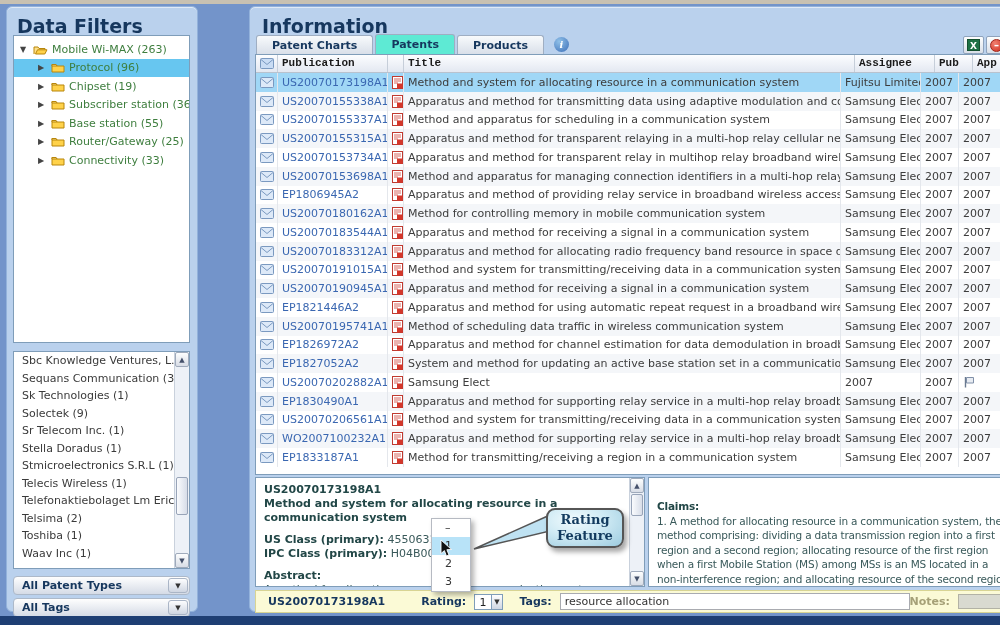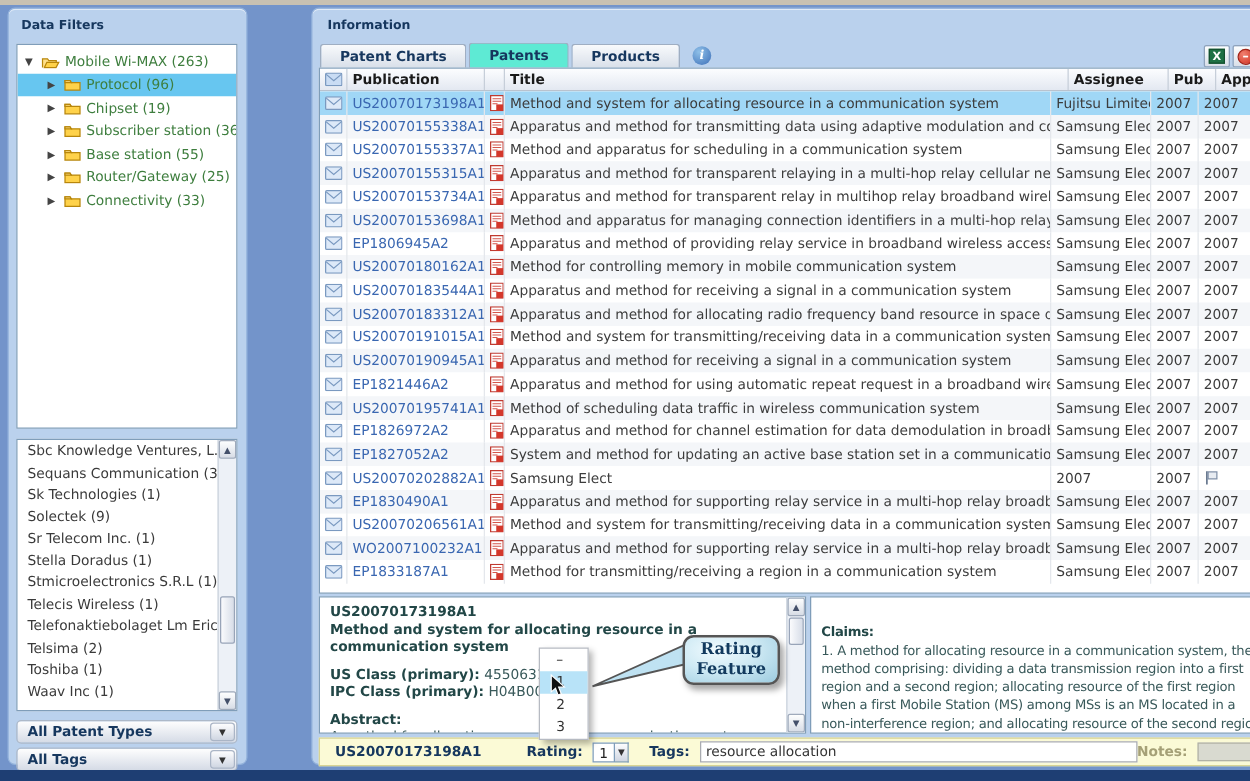--- a/index.html
+++ b/index.html
@@ -10,21 +10,21 @@
     font-family:"DejaVu Sans", sans-serif; font-size:11px; color:#333;
   }
   .topstrip { position:absolute; left:0; top:0; width:1000px; height:4px; background:#C8C1B2; }
   .botstrip { position:absolute; left:0; top:616px; width:1000px; height:9px; background:#1E3E73; }
 
   .panel { position:absolute; background:#BAD1ED; border:1px solid #93B2DB;
            border-radius:6px; box-shadow: inset 0 1px 0 rgba(255,255,255,.55); }
   #left-panel  { left:6px;  top:6px; width:192px; height:606px; }
   #right-panel { left:204px; top:6px; width:790px; height:606px;margin-left:45px; }
 
-  .panel-title { position:absolute; font-size:10px; font-weight:bold; color:#16375E; }
+  .panel-title { position:absolute; font-size:19px; font-weight:bold; color:#16375E; }
 
   .listbox { position:absolute; background:#fff; border:1px solid #7F9DB9; overflow:hidden; }
 
   
   #tree-box { left:6px; top:28px; width:177px; height:308px; padding-top:4px; }
   .titem { height:18.5px; display:flex; align-items:center; gap:4px; padding-left:6px;
            color:#3E7E3E; white-space:nowrap; overflow:hidden; cursor:default; }
   .titem.child { padding-left:24px; }
   .titem.selected { background:#67C6F0; }
   .caret { width:9px; font-size:8px; color:#444; flex:none; }
@@ -73,21 +73,21 @@
           border:1px solid #A02318; color:#fff; font-size:10px; font-weight:bold; line-height:11px; text-align:center; }
   .bluec { width:13px; height:13px; border-radius:50%; background:radial-gradient(circle at 35% 30%, #8FC0E8, #3D6FB8);
            border:1px solid #2A5288; color:#fff; font-size:9px; font-weight:bold; line-height:12px; text-align:center; }
 
   
   #table-box { left:5px; top:47px; width:780px; height:421px; }
   .thead, .trow { display:grid; grid-template-columns:22px 110px 16px 1fr 80px 38px 44px 17px; }
   .thead { height:18px; background:linear-gradient(#FCFDFF,#E3E8F1); border-bottom:1px solid #B9C2CE;
            font-weight:bold; color:#1A1A1A; }
   .thead > div { line-height:17px; padding-left:4px; border-right:1px solid #C6CED9;
-                 overflow:hidden; white-space:nowrap; display:flex; align-items:center; }
+                 overflow:hidden; white-space:nowrap; display:flex; align-items:center;font-family:Liberation Mono, monospace; }
   #rows { position:absolute; left:0; top:18px; width:764px; height:403px; overflow:hidden; }
   .trow { height:18.75px; background:#fff; }
   .trow:nth-child(even) { background:#F4F6F9; }
   .trow.selected { background:#A0D7F6; }
   .trow > div { display:flex; align-items:center; padding-left:4px; overflow:hidden;
                 white-space:nowrap; border-right:1px solid #E4E7EC; height:100%; }
   .cell-pub { color:#3A67B1; }
   .cell-title, .cell-assignee, .cell-year { color:#3C3C3C; }
   #table-sb { right:0; top:18px; height:403px; }
 

